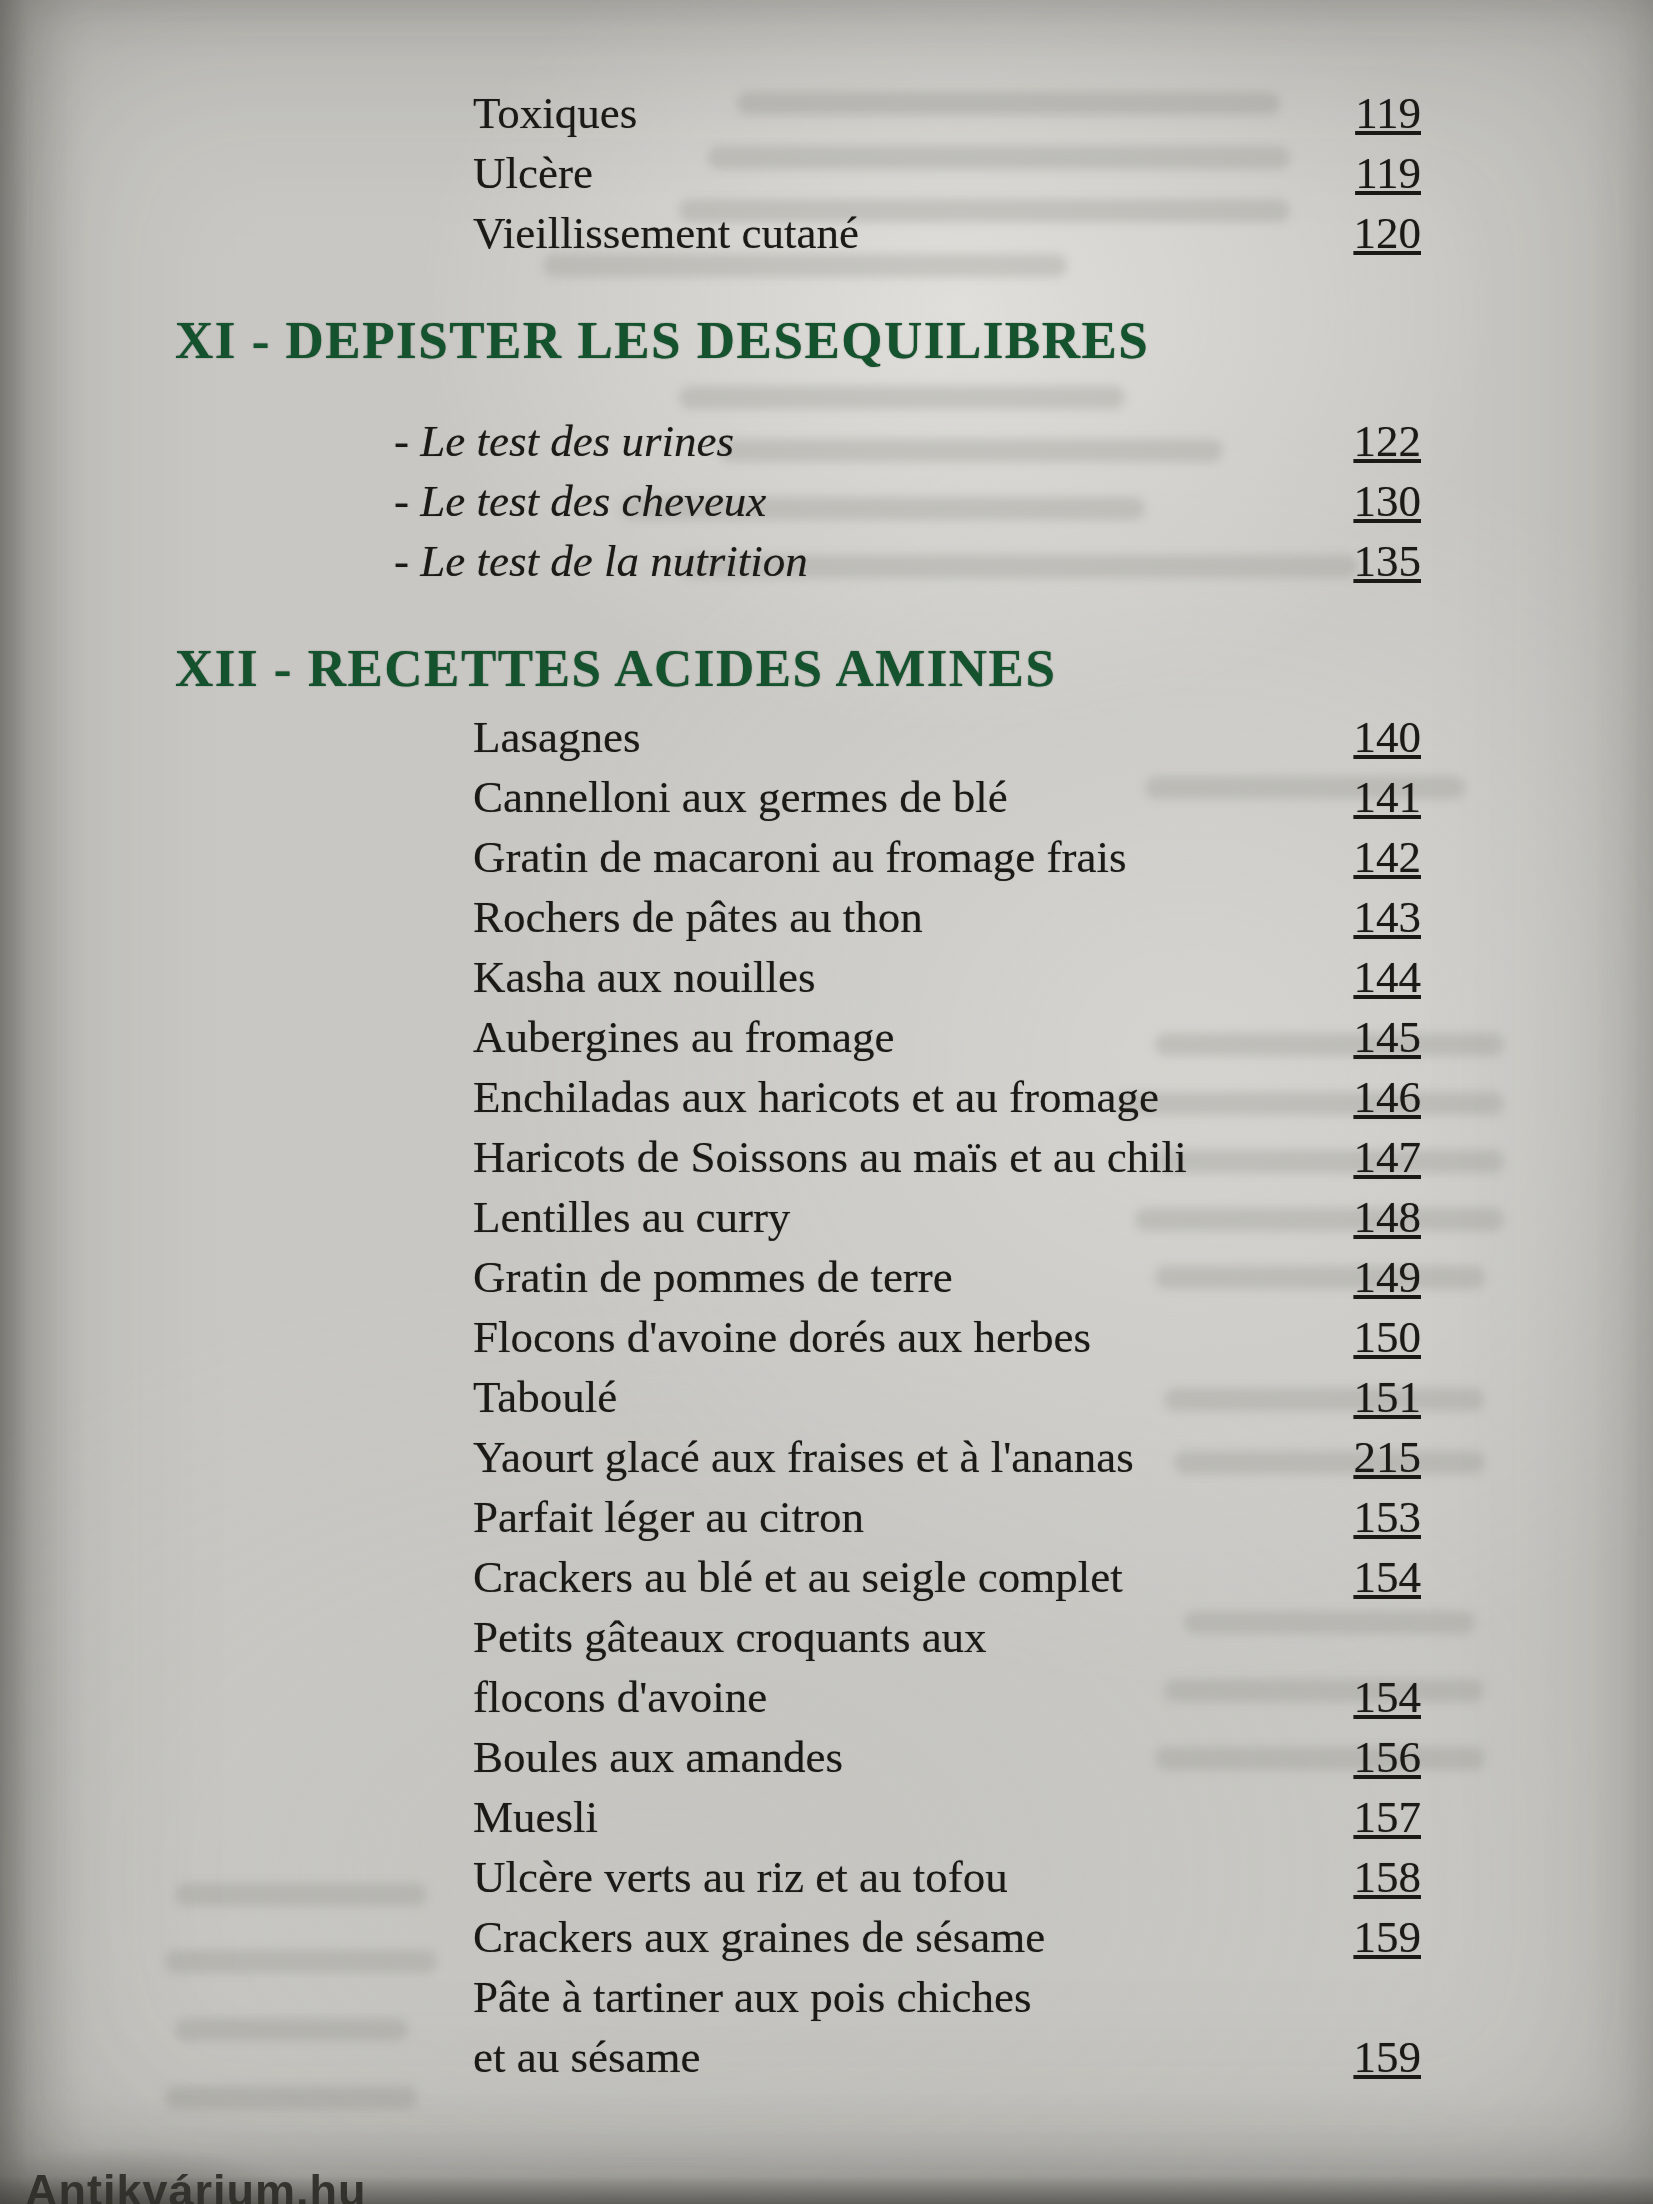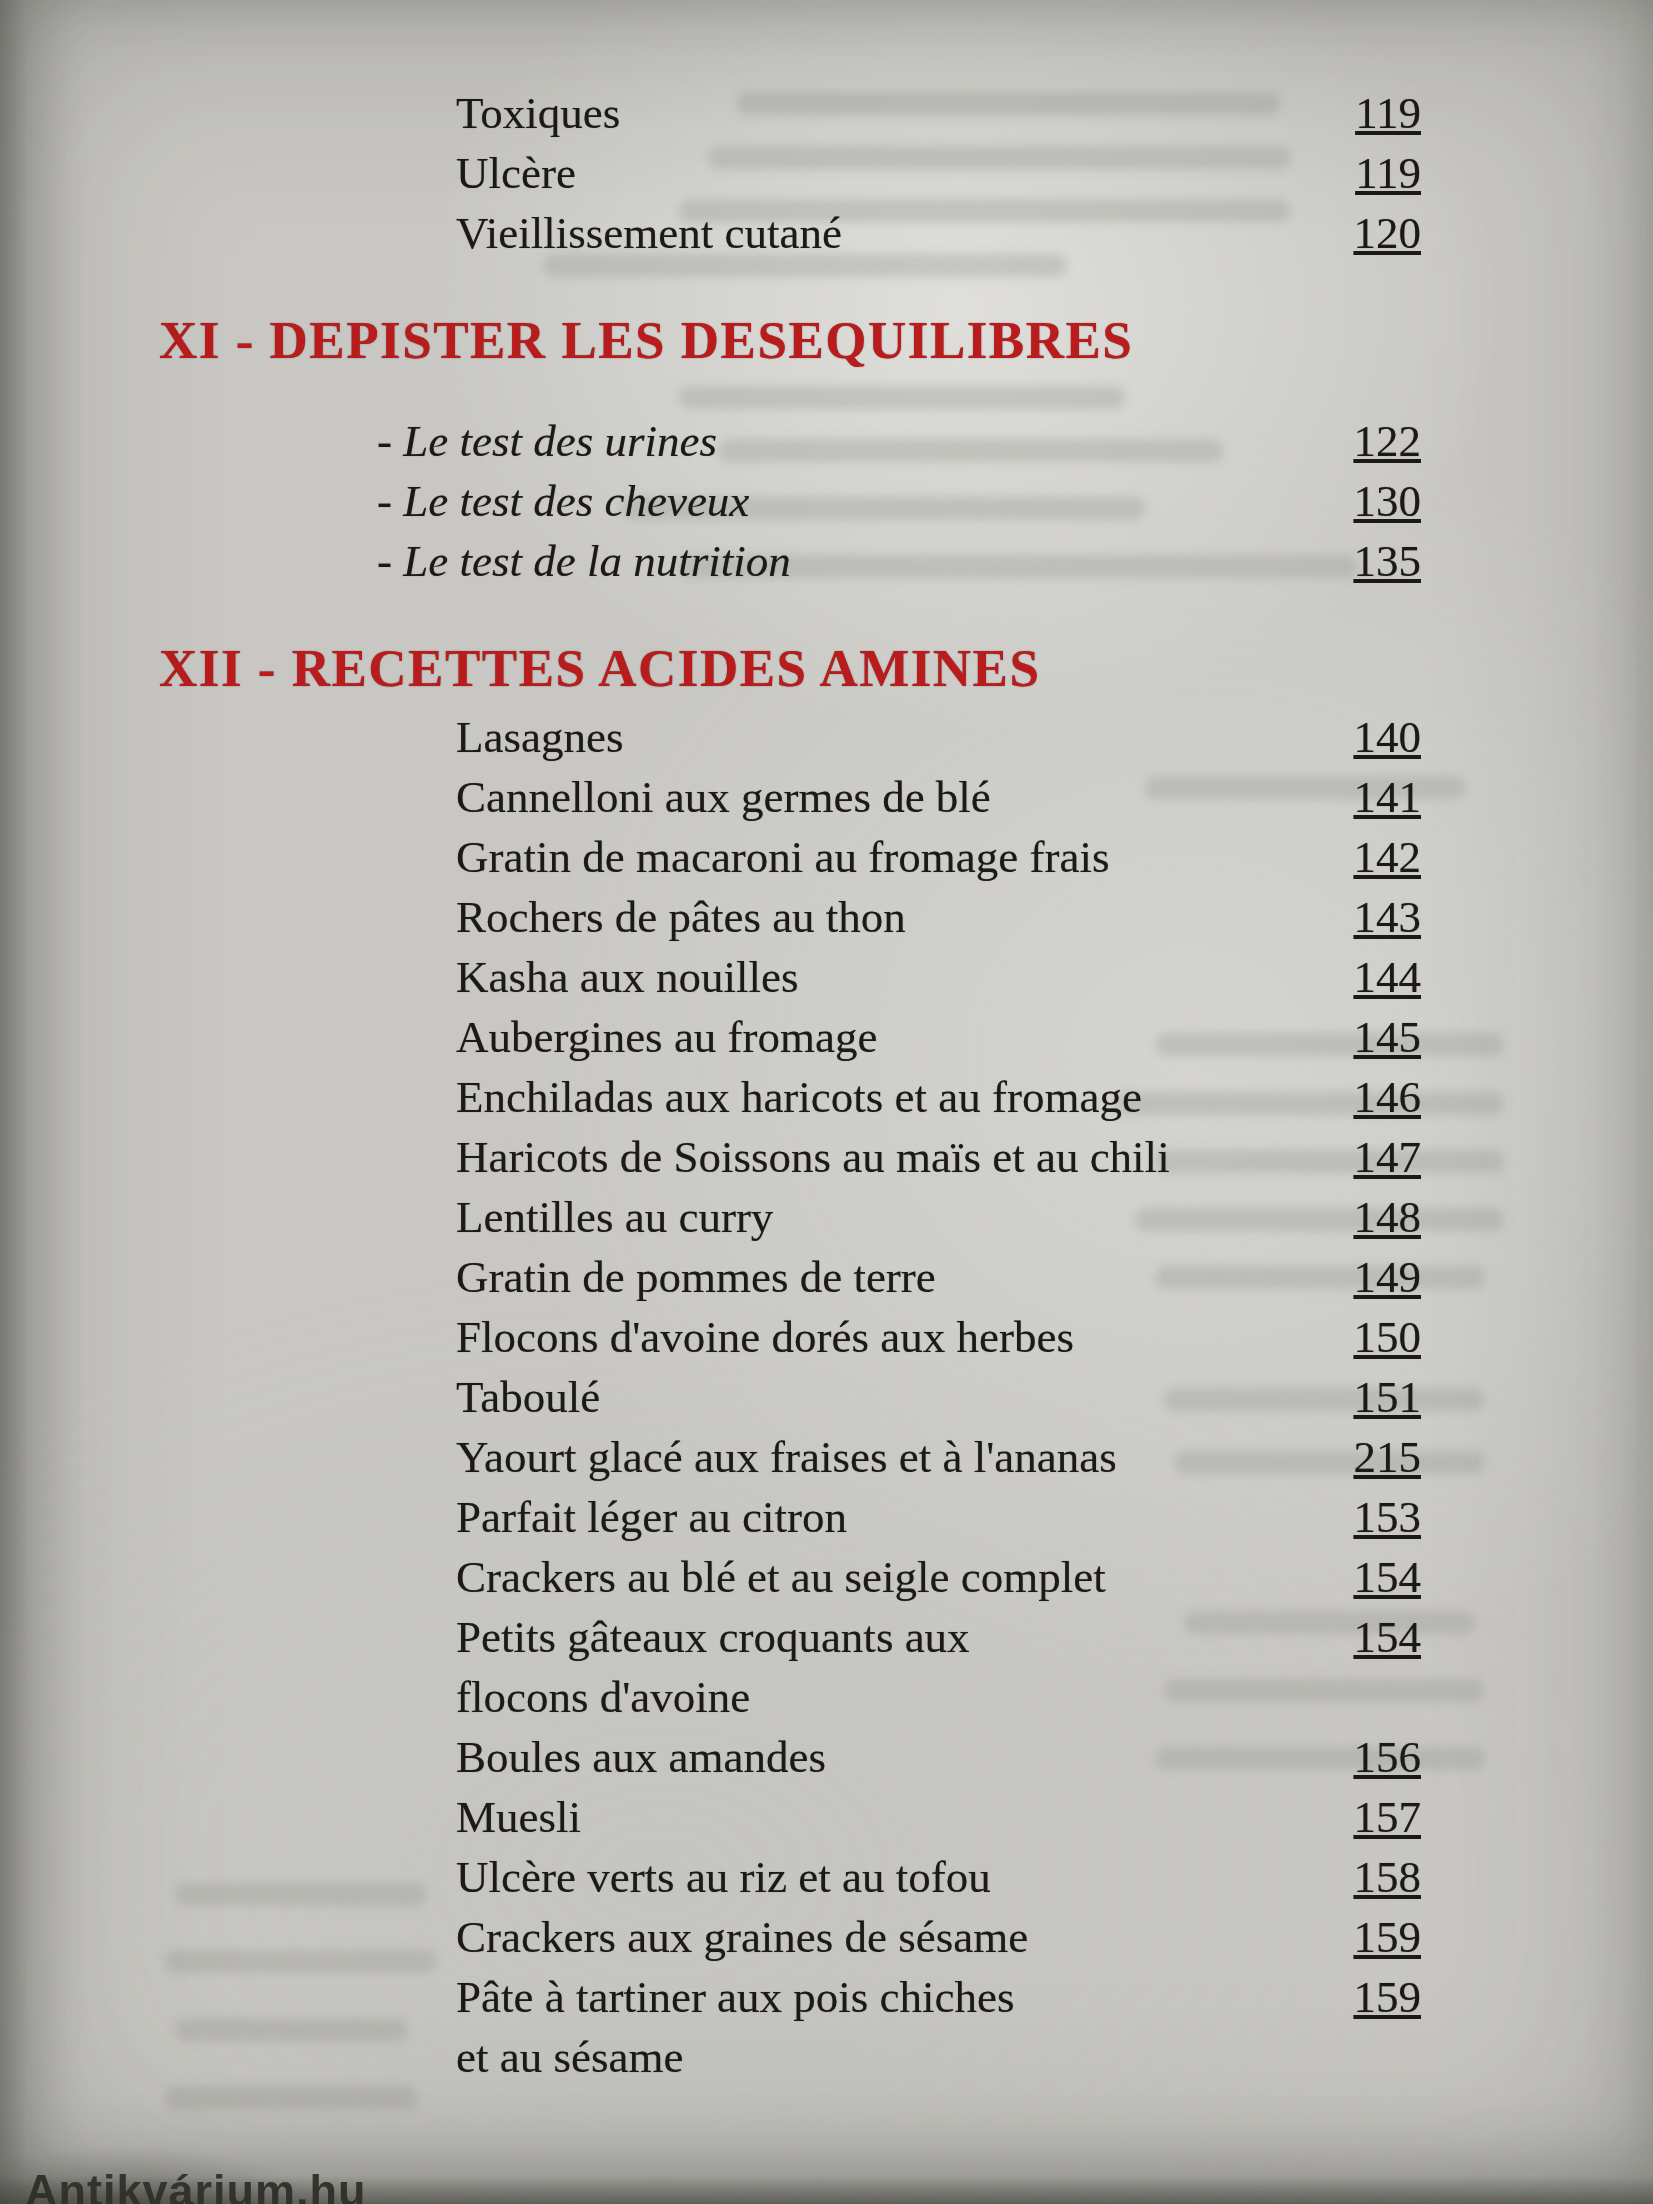--- a/index.html
+++ b/index.html
@@ -15,30 +15,30 @@
     color:#1b1a17;
   }
   .vignette{position:absolute;inset:0;pointer-events:none;
     box-shadow:inset 0 0 213px rgba(40,38,34,.28), inset 0 -44px 68px rgba(40,38,34,.20), inset 24px 0 58px rgba(40,38,34,.18);}
   .bottom-edge{position:absolute;left:0;right:0;bottom:0;height:29px;pointer-events:none;
     background:linear-gradient(180deg, rgba(55,53,49,0), rgba(55,53,49,.5));}
   .corner-smudge{position:absolute;left:-39px;bottom:-58px;width:543px;height:155px;pointer-events:none;
     background:radial-gradient(ellipse 272px 78px at 30% 60%, rgba(62,60,55,.35), rgba(62,60,55,0) 70%);}
 
   .block{position:absolute;left:0;width:1421px;}
-  .row{display:flex;font-size:45px;line-height:60px;
-    text-shadow:0 0 1px rgba(27,26,23,.45);}
+  .row{display:flex;align-items:flex-end;font-size:45px;line-height:60px;
+    text-shadow:0 0 1px rgba(27,26,23,.45);margin-left:17px;}
   .row .lbl{flex:1 1 auto;}
   .row .num{flex:0 0 146px;text-align:right;text-decoration:underline;}
   .l2{display:block;}
   .indent-main .lbl{padding-left:456px;}
   .indent-sub .lbl{padding-left:377px;font-style:italic;}
 
-  .heading{position:absolute;left:159px;font-size:53px;font-weight:700;letter-spacing:1.5px;
-    line-height:62px;color:#b91c1c;text-shadow:0 0 1.3px rgba(20,19,16,.55);}
+  .heading{position:absolute;left:175px;font-size:53px;font-weight:700;letter-spacing:1.5px;
+    line-height:62px;color:#14532d;text-shadow:0 0 1.3px rgba(20,19,16,.55);}
 
   #top-entries{top:83px;}
   #heading-xi{top:309px;}
   #xi-entries{top:411px;}
   #heading-xii{top:637px;}
   #xii-entries{top:707px;}
 
   .watermark{position:absolute;left:25px;bottom:-11.6px;font-size:45px;font-weight:700;
     font-family:"Liberation Sans","DejaVu Sans",sans-serif;color:#3d3c37;
     letter-spacing:1px;filter:blur(0.6px);}

